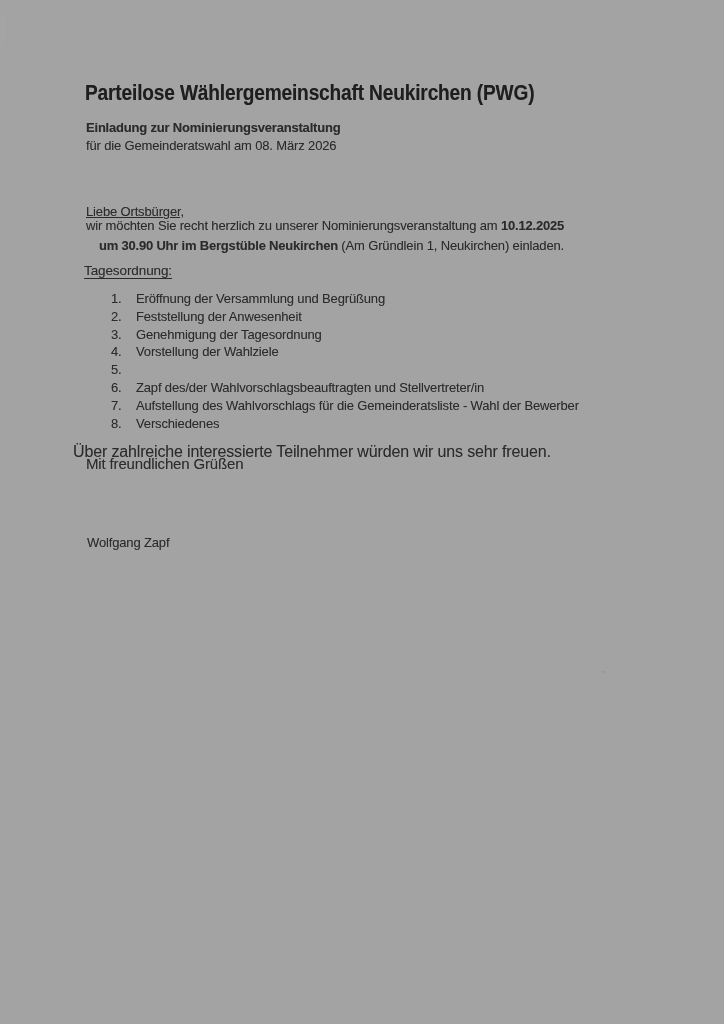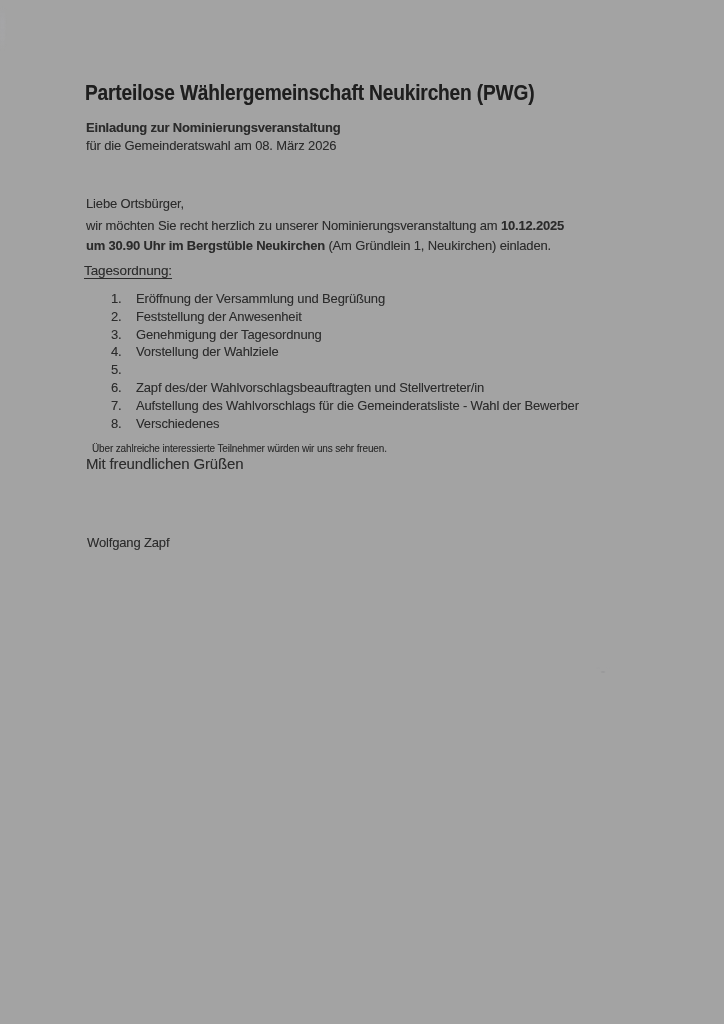--- a/index.html
+++ b/index.html
@@ -34,33 +34,35 @@
     text-shadow: 0 0 0.5px rgba(50,50,50,0.4);
   }
   .subtitle-line2 {
     left: 86px; top: 138px;
     font-size: 13px;
     letter-spacing: -0.15px;
     white-space: nowrap;
     text-shadow: 0 0 0.5px rgba(60,60,60,0.35);
   }
   .salutation {
-    left: 86px; top: 196px;
+    left: 86px; top: 204px;
     font-size: 13px;
     letter-spacing: -0.15px;
     white-space: nowrap;
     text-shadow: 0 0 0.5px rgba(60,60,60,0.35);
+    text-decoration: underline;
   }
   .invitation {
     left: 86px; top: 216px;
     font-size: 13px;
     line-height: 19.5px;
     letter-spacing: -0.15px;
     white-space: nowrap;
     text-shadow: 0 0 0.5px rgba(60,60,60,0.35);
+    text-align: right;
   }
   .invitation b { font-weight: 700; letter-spacing: -0.2px; }
   .agenda-heading {
     left: 84px; top: 263px;
     font-size: 13.5px;
     letter-spacing: -0.1px;
     text-decoration: underline;
     text-underline-offset: 3px;
     text-decoration-thickness: 1px;
     white-space: nowrap;
@@ -68,22 +70,22 @@
   }
   .agenda-list {
     left: 86px; top: 290px;
     font-size: 13px;
     letter-spacing: -0.15px;
     text-shadow: 0 0 0.5px rgba(60,60,60,0.35);
   }
   .agenda-row { display: flex; height: 17.8px; line-height: 17.8px; white-space: nowrap; }
   .agenda-num { width: 25px; margin-left: 25px; }
   .closing {
-    left: 92px; top: 443px;
-    font-size: 10px;
+    left: 73px; top: 443px;
+    font-size: 16px;
     letter-spacing: -0.15px;
     white-space: nowrap;
     text-shadow: 0 0 0.5px rgba(60,60,60,0.35);
   }
   .regards {
     left: 86px; top: 455px;
     font-size: 15px;
     letter-spacing: -0.15px;
     white-space: nowrap;
     text-shadow: 0 0 0.5px rgba(60,60,60,0.35);

